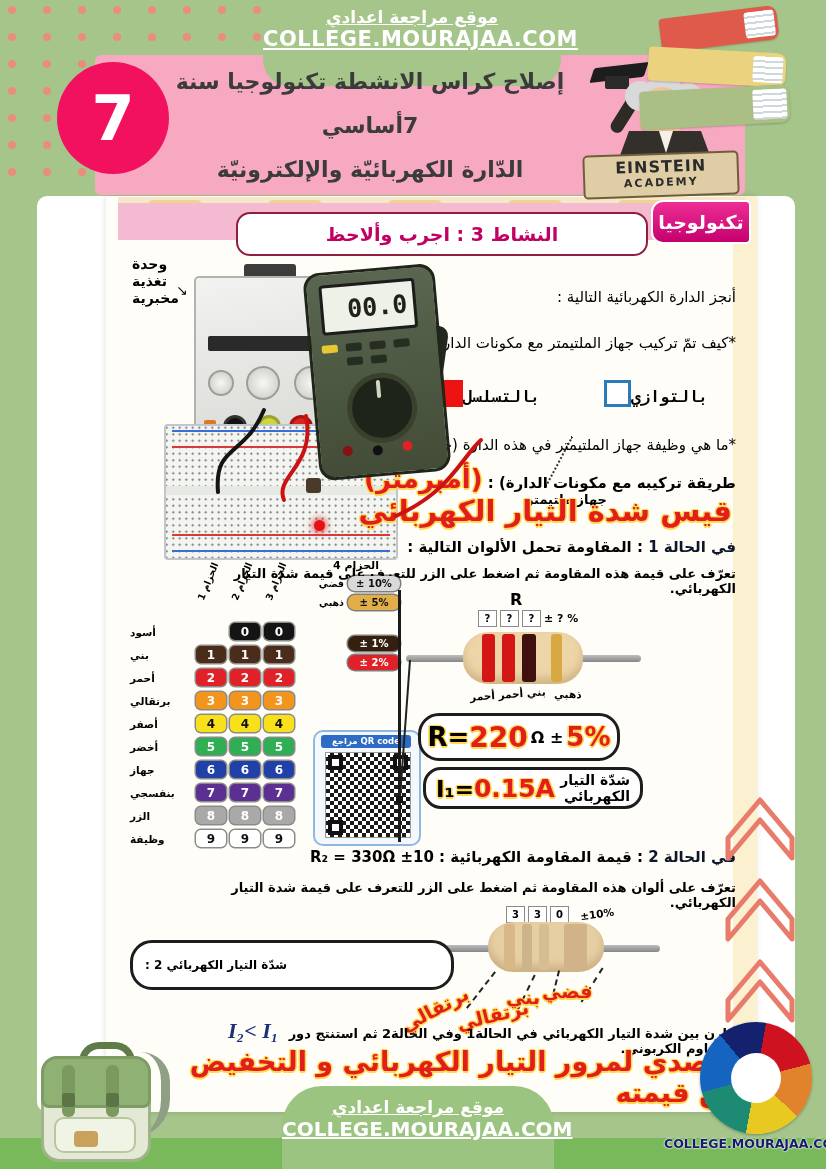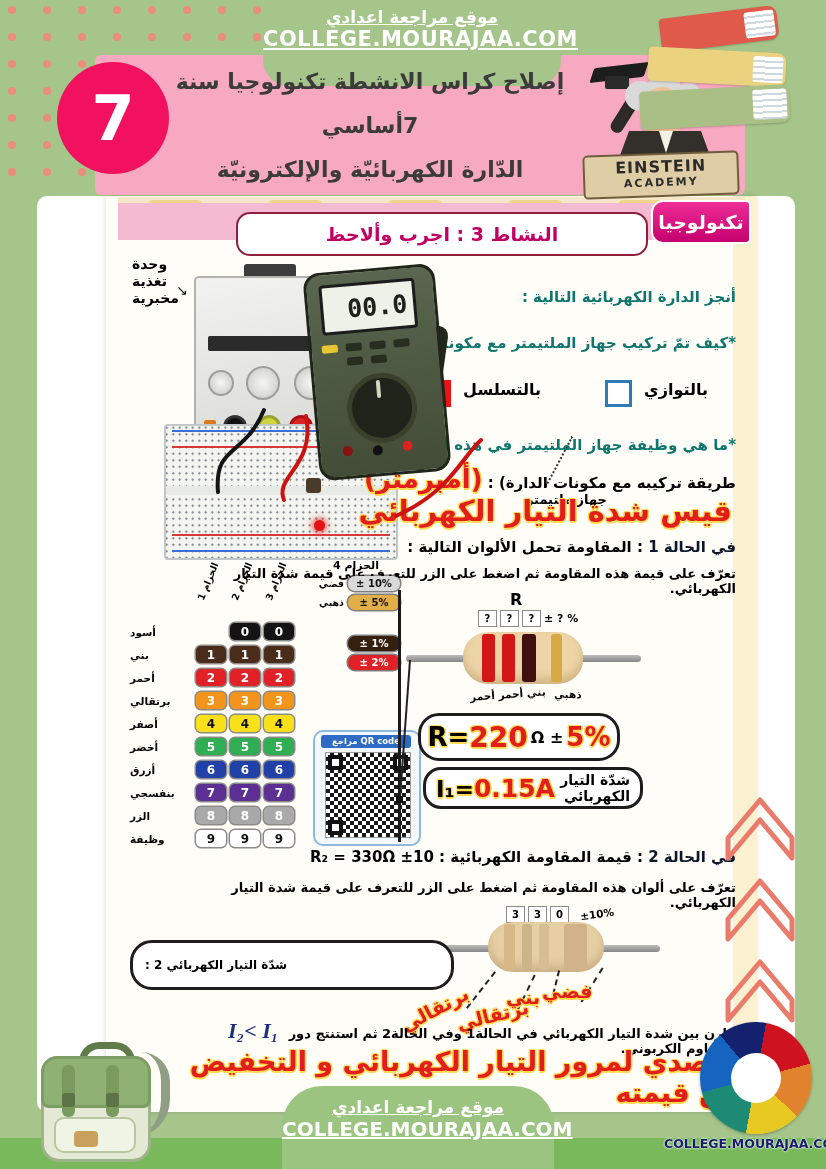--- a/index.html
+++ b/index.html
@@ -62,23 +62,23 @@
   .mm-btn{position:absolute;width:16px;height:8px;background:#272d20;border-radius:2px;}
   .mm-dial{position:absolute;left:30px;top:102px;width:60px;height:60px;border-radius:50%;background:#1f241a;border:5px solid #39412c;}
   .mm-dial::after{content:"";position:absolute;left:26px;top:2px;width:4px;height:18px;background:#cfd6c2;border-radius:2px;}
   .bb{left:58px;top:228px;width:230px;height:132px;background:#f4f4f0;border:2px solid #c2c6c8;border-radius:4px;background-image:radial-gradient(#7a8188 0.9px,transparent 1.15px);background-size:6.5px 6.5px;background-position:4px 5px;}
   .bb-line{position:absolute;left:6px;width:218px;height:2px;}
   .bb-mid{position:absolute;left:0;top:60px;width:230px;height:9px;background:#e7e9e4;}
   .bb-led{position:absolute;left:148px;top:94px;width:11px;height:11px;background:#e31212;border-radius:50%;box-shadow:0 0 6px 2px rgba(227,18,18,.7);}
   .bb-comp{position:absolute;left:140px;top:52px;width:15px;height:15px;background:#4a3a2a;border-radius:3px;}
   .mm-tag{left:420px;top:296px;font-size:13px;font-weight:bold;}
   .dotlead{left:452px;top:238px;width:2px;height:56px;border-left:2px dotted #333;transform:rotate(28deg);}
-  .q{right:20px;text-align:right;font-size:15px;font-weight:bold;color:#0f766e;width:420px;}
+  .q{right:20px;text-align:right;font-size:15px;font-weight:normal;color:#000000;width:420px;}
   .opts{right:48px;top:184px;width:360px;display:flex;flex-direction:row;direction:rtl;gap:64px;justify-content:flex-start;}
-  .opt{display:flex;direction:rtl;align-items:flex-start;gap:12px;}
+  .opt{display:flex;direction:rtl;align-items:flex-end;font-family:Liberation Mono, monospace;}
   .opt-label{font-size:16px;font-weight:bold;}
   .opt-box{width:27px;height:27px;box-sizing:border-box;}
   .hand{color:#e21d1d;font-weight:bold;}
   .case-head{right:20px;text-align:right;font-size:15px;font-weight:bold;width:560px;}
   .instr{right:20px;text-align:right;font-size:13px;font-weight:bold;width:560px;}
   
   .ct-head{position:absolute;width:52px;font-size:9.5px;font-weight:bold;transform:rotate(-68deg);transform-origin:6px 12px;direction:rtl;white-space:nowrap;}
   .ct-row{display:flex;height:23px;align-items:center;}
   .ct-name{flex:0 0 66px;font-size:10.5px;font-weight:bold;direction:rtl;text-align:left;}
   .ct-cell{flex:0 0 34px;}
@@ -411,21 +411,21 @@
             <span class="chip" style="background: rgb(47, 174, 84); color: rgb(255, 255, 255);">5</span>
           </span>
           <span class="ct-cell">
             <span class="chip" style="background: rgb(47, 174, 84); color: rgb(255, 255, 255);">5</span>
           </span>
           <span class="ct-cell">
             <span class="chip" style="background: rgb(47, 174, 84); color: rgb(255, 255, 255);">5</span>
           </span>
         </div>
         <div class="ct-row">
-          <span class="ct-name">أزرق</span>
+          <span class="ct-name">جهاز</span>
           <span class="ct-cell">
             <span class="chip" style="background: rgb(33, 64, 168); color: rgb(255, 255, 255);">6</span>
           </span>
           <span class="ct-cell">
             <span class="chip" style="background: rgb(33, 64, 168); color: rgb(255, 255, 255);">6</span>
           </span>
           <span class="ct-cell">
             <span class="chip" style="background: rgb(33, 64, 168); color: rgb(255, 255, 255);">6</span>
           </span>
         </div>

